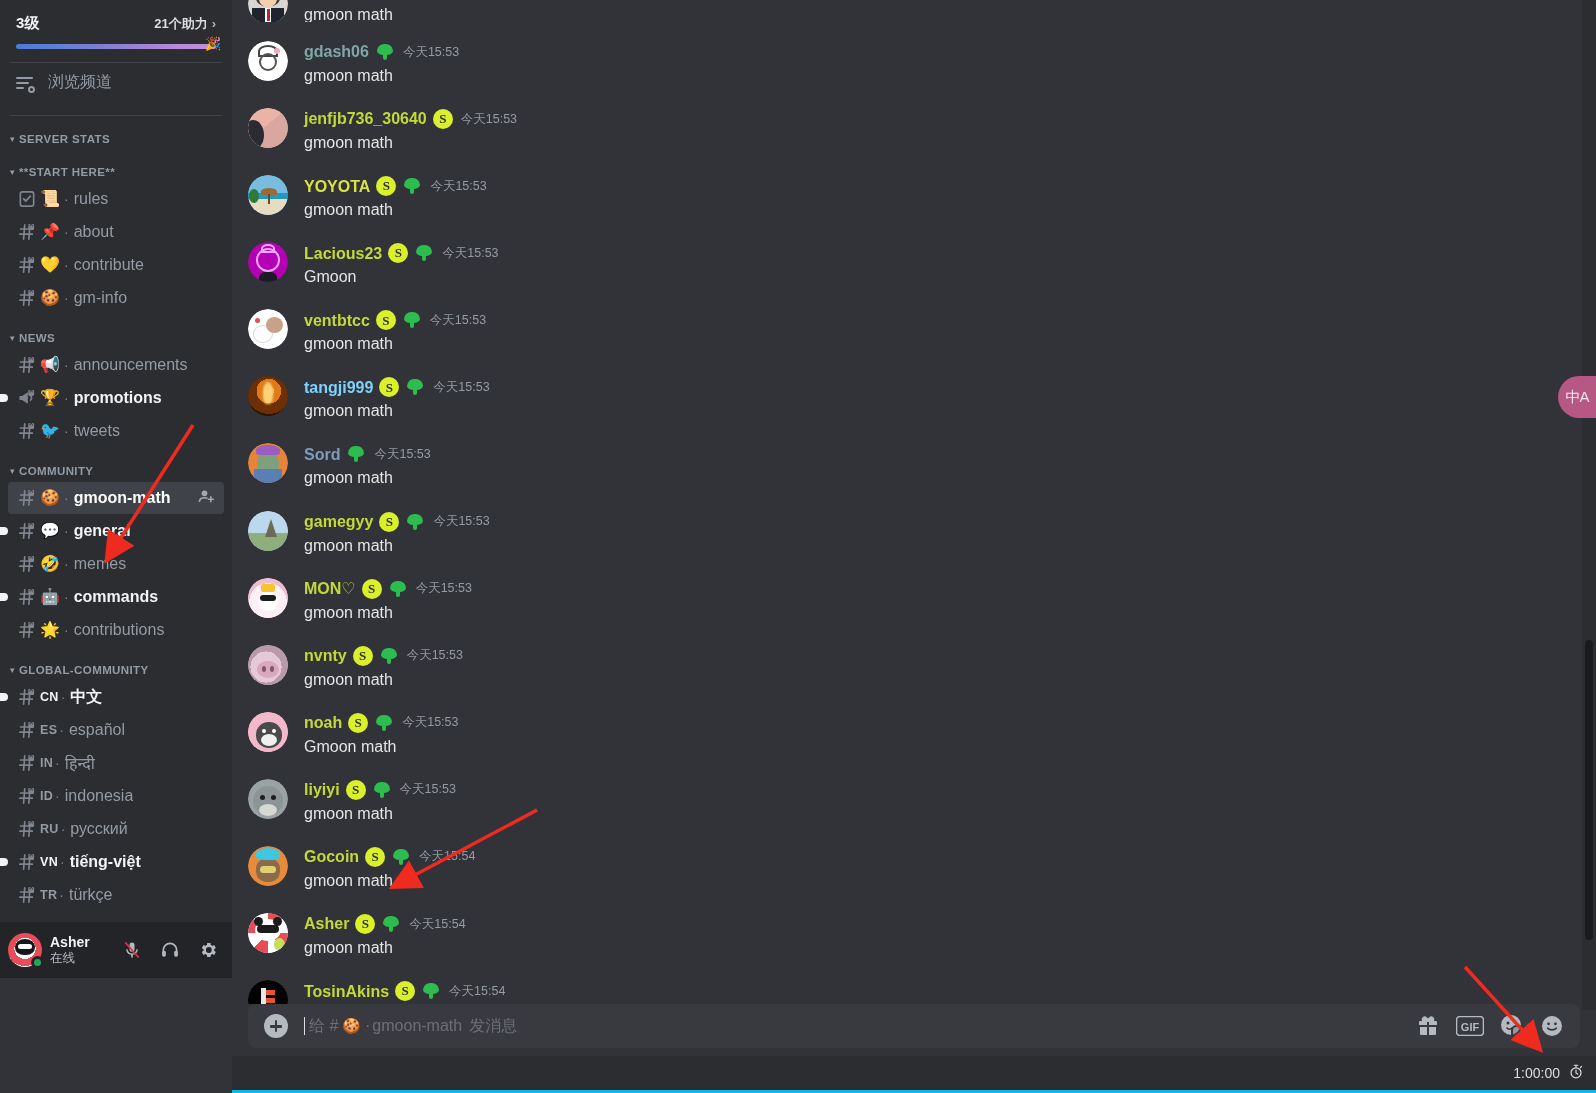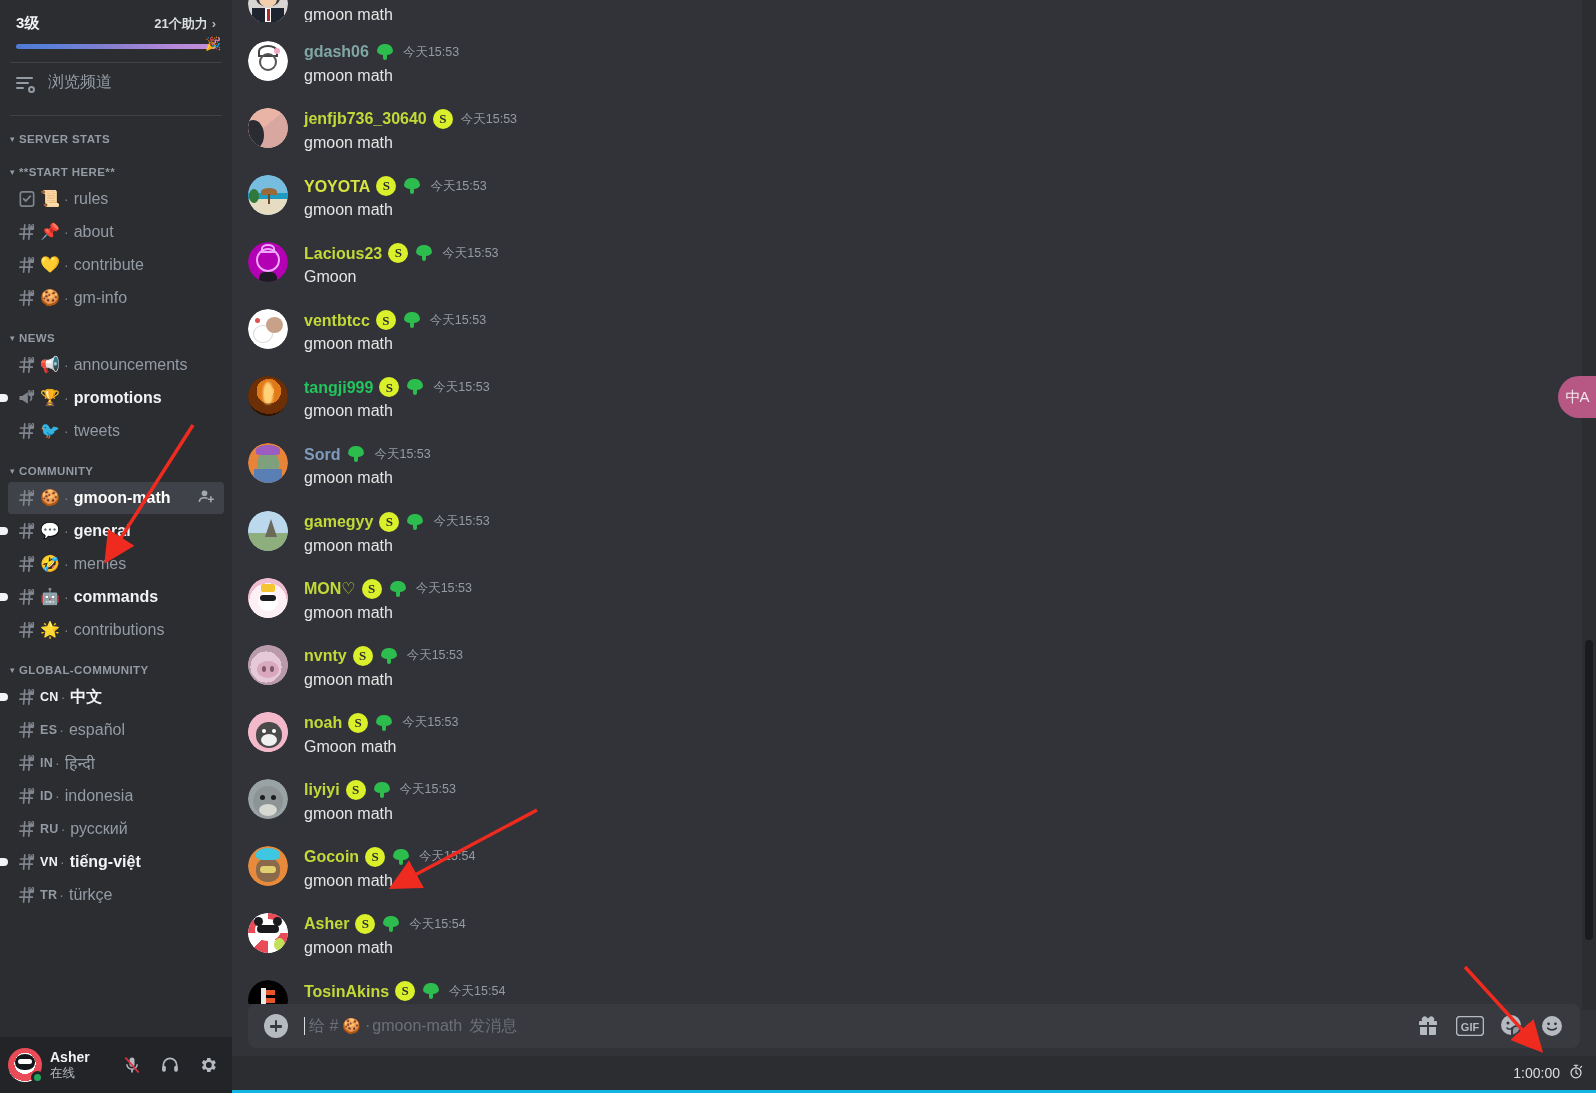--- a/index.html
+++ b/index.html
@@ -6,21 +6,21 @@
   html, body {
     width: 1596px; height: 1093px;
     background: #313338;
     font-family: "Liberation Sans", "DejaVu Sans", sans-serif;
     overflow: hidden;
   }
   #app { position: relative; width: 1596px; height: 1093px; display: flex; }
 
   
   #sidebar {
-    width: 232px; height: 1093px;
+    width: 232px; height: 978px;
     background: #2b2d31;
     position: relative;
     display: flex; flex-direction: column;
     flex: 0 0 232px;
   }
   .boost-block { padding: 14px 16px 0 16px; }
   .boost-row { display: flex; align-items: center; justify-content: space-between; }
   .boost-level { color: #f2f3f5; font-size: 15px; font-weight: bold; letter-spacing: .2px; }
   .boost-right { display: flex; align-items: center; gap: 4px; color: #dbdee1; font-size: 13px; font-weight: 600;}
   .chev-right { font-size: 13px; color: #b5bac1; }
@@ -605,21 +605,21 @@
         </div>
         <div class="msg">
           <div class="av">
             <div style="width:40px;height:40px;border-radius:50%;position:relative;overflow:hidden;background:#3a1d09;">
               <div style="position:absolute;inset:0;background:radial-gradient(circle at 52% 38%, #ffb547 0 16%, #e07a18 16% 38%, #6d2f06 38% 70%, #2b1203 70% 100%)"></div>
               <div style="position:absolute;left:15px;top:6px;width:10px;height:22px;background:#ffd27a;border-radius:50% 50% 40% 40%;filter:blur(1px)"></div>
             </div>
           </div>
           <div class="body">
             <div class="hdr">
-              <span class="uname" style="color:#22c55e">tangji999</span>
+              <span class="uname" style="color:#7dd3fc">tangji999</span>
               <span class="badge badge-s"></span>
               <span class="badge badge-leaf"></span>
               <span class="ts"><span class="day">今天</span><span>15:53</span></span>
             </div>
             <div class="text">gmoon math</div>
           </div>
         </div>
         <div class="msg">
           <div class="av">
             <div style="width:40px;height:40px;border-radius:50%;position:relative;overflow:hidden;background:#e8833a;">

